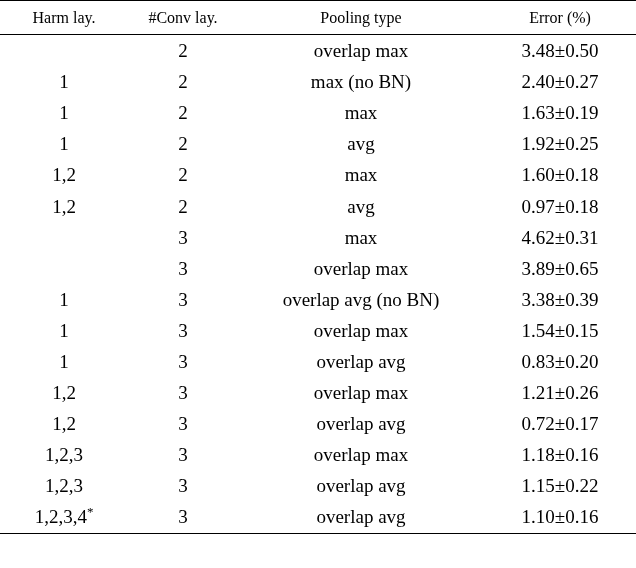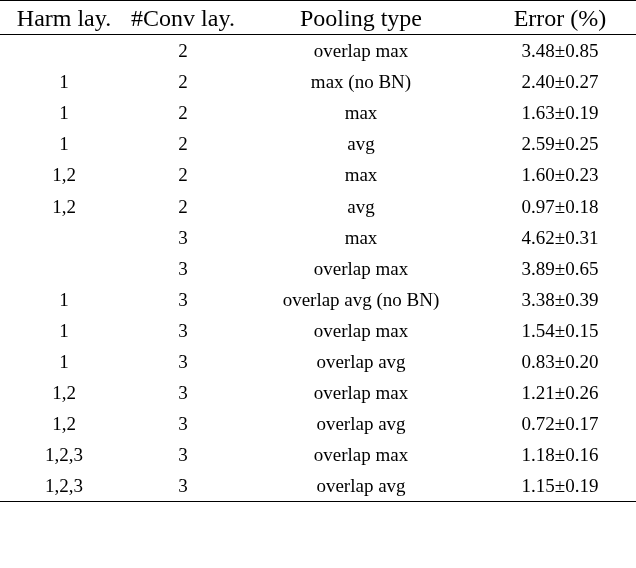--- a/index.html
+++ b/index.html
@@ -28,21 +28,21 @@
   table.results td, table.results th {
     text-align: center;
     vertical-align: middle;
     padding: 0;
     font-weight: normal;
     line-height: 1.0;
     white-space: nowrap;
   }
   thead th {
     height: 33px;
-    font-size: 24px;
+    font-size: 16px;
   }
   tbody td {
     height: 31.1px;
     font-size: 19px;
   }
   .rule-top td {
     border-top: 1.3px solid #000;
     height: 0;
     padding: 0;
     font-size: 0;
@@ -96,45 +96,45 @@
       </tr>
       <tr class="rule-mid">
           <td colspan="4"></td>
         </tr>
     </thead>
     <tbody id="table-body">
         <tr>
           <td></td>
           <td>2</td>
           <td>overlap max</td>
-          <td>3.48±0.85</td>
+          <td>3.48±0.50</td>
         </tr>
         <tr>
           <td>1</td>
           <td>2</td>
           <td>max (no BN)</td>
           <td>2.40±0.27</td>
         </tr>
         <tr>
           <td>1</td>
           <td>2</td>
           <td>max</td>
           <td>1.63±0.19</td>
         </tr>
         <tr>
           <td>1</td>
           <td>2</td>
           <td>avg</td>
-          <td>2.59±0.25</td>
+          <td>1.92±0.25</td>
         </tr>
         <tr>
           <td>1,2</td>
           <td>2</td>
           <td>max</td>
-          <td>1.60±0.23</td>
+          <td>1.60±0.18</td>
         </tr>
         <tr>
           <td>1,2</td>
           <td>2</td>
           <td>avg</td>
           <td>0.97±0.18</td>
         </tr>
         <tr>
           <td></td>
           <td>3</td>
@@ -180,21 +180,27 @@
         <tr>
           <td>1,2,3</td>
           <td>3</td>
           <td>overlap max</td>
           <td>1.18±0.16</td>
         </tr>
         <tr>
           <td>1,2,3</td>
           <td>3</td>
           <td>overlap avg</td>
-          <td>1.15±0.19</td>
+          <td>1.15±0.22</td>
+        </tr>
+        <tr>
+          <td>1,2,3,4<sup class="star">*</sup></td>
+          <td>3</td>
+          <td>overlap avg</td>
+          <td class="bold">1.10±0.16</td>
         </tr>
       </tbody>
     <tfoot>
       <tr class="rule-bot">
           <td colspan="4"></td>
         </tr>
     </tfoot>
   </table>
 </div>
 

